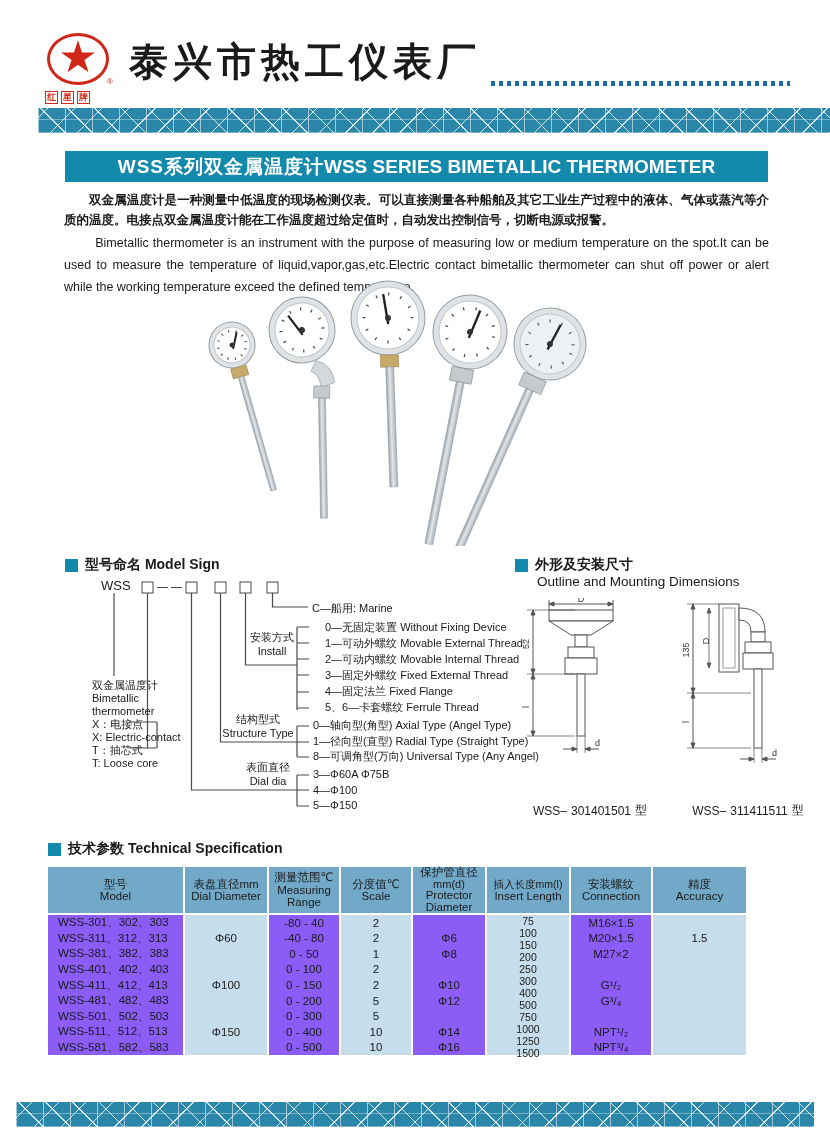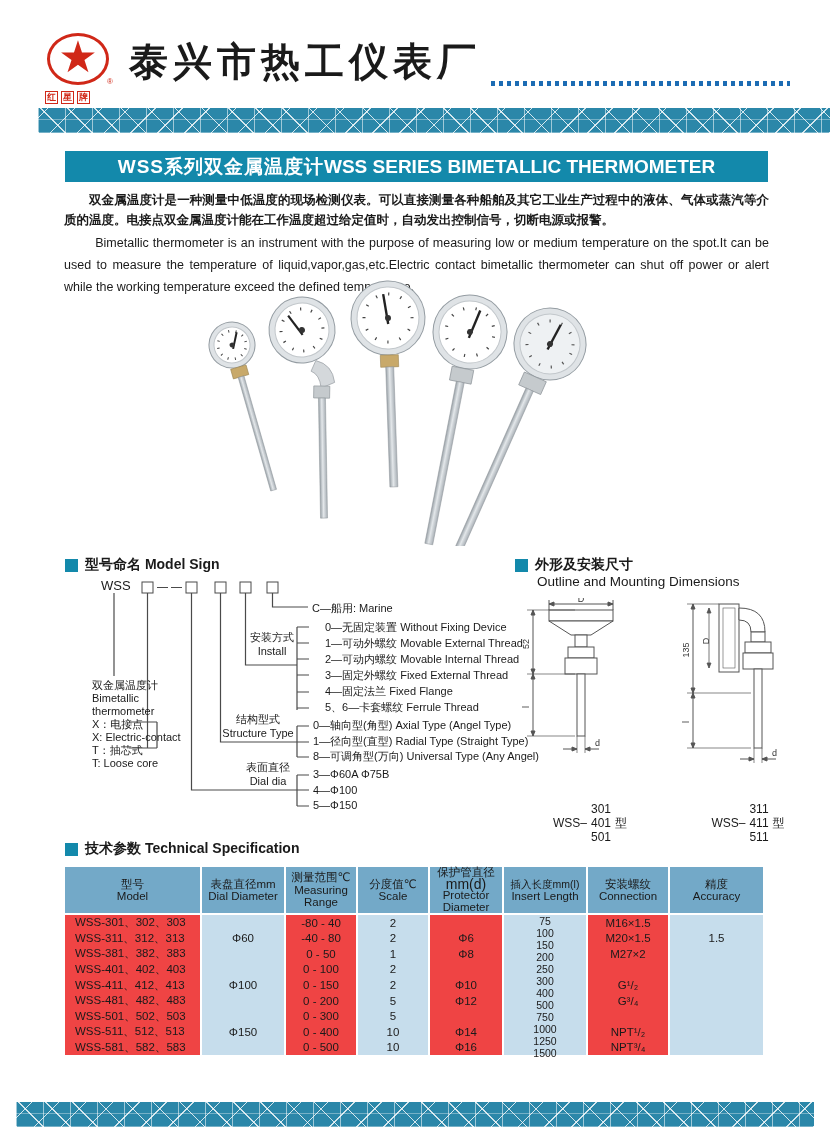--- a/index.html
+++ b/index.html
@@ -67,32 +67,32 @@
   .ms-left-block { left:3px; top:127px;margin-left:24px; }
   .ms-left-block div { line-height:13px; font-size:11px; }
 
   
   .outline { position:absolute; left:515px; top:552px; width:315px; height:300px; }
   .outline .sec-h { position:absolute; left:0; top:4px; }
   .outline .sub-h { position:absolute; left:22px; top:22px; font-size:13.5px; }
   .outline svg { position:absolute; left:6px; top:46px; }
   .out-captions { position:absolute; left:0; top:250px; width:315px; display:flex; }
   .out-cap { display:flex; align-items:center; justify-content:center; font-size:12px; }
-  .out-cap .nums { display:flex; flex-direction:column; align-items:center; margin:0 4px; }
+  .out-cap .nums { display:flex; flex-direction:row; align-items:center; margin:0 4px; }
   .out-cap .nums div { line-height:14px; }
   .cap-left { width:150px; } .cap-right { width:150px; margin-left:8px; }
 
   
-  .spec { position:absolute; left:65px; top:840px; width:704px; }
+  .spec { position:absolute; left:48px; top:840px; width:704px; }
   .spec .sec-h { margin-bottom:9px; }
   .grid { display:grid; grid-template-columns:135px 82px 70px 70px 72px 82px 80px 93px; column-gap:2px; row-gap:2px; }
   .th { background:#73a9c8; height:46px; display:flex; flex-direction:column; align-items:center; justify-content:center; text-align:center; font-size:11.5px; line-height:12.5px; }
-  .th .sub { font-size:14px; line-height:10px; }
+  .th .sub { font-size:11px; line-height:10px; }
   .col { height:140px; display:flex; flex-direction:column; }
-  .col-gray { background:#ef4444; } .col-blue { background:#c6ddec; }
+  .col-gray { background:#8b5cf6; } .col-blue { background:#c6ddec; }
   .col > div { flex:1 1 0; display:flex; align-items:center; justify-content:center; font-size:11.5px; }
   .col-models > div { justify-content:flex-start; padding-left:10px; white-space:nowrap; }
   .col-insert > div { font-size:10.5px; }
 
   svg text { font-family:"Liberation Sans","DejaVu Sans",sans-serif; }
 </style>
 </head>
 <body>
 
 <div class="page">

